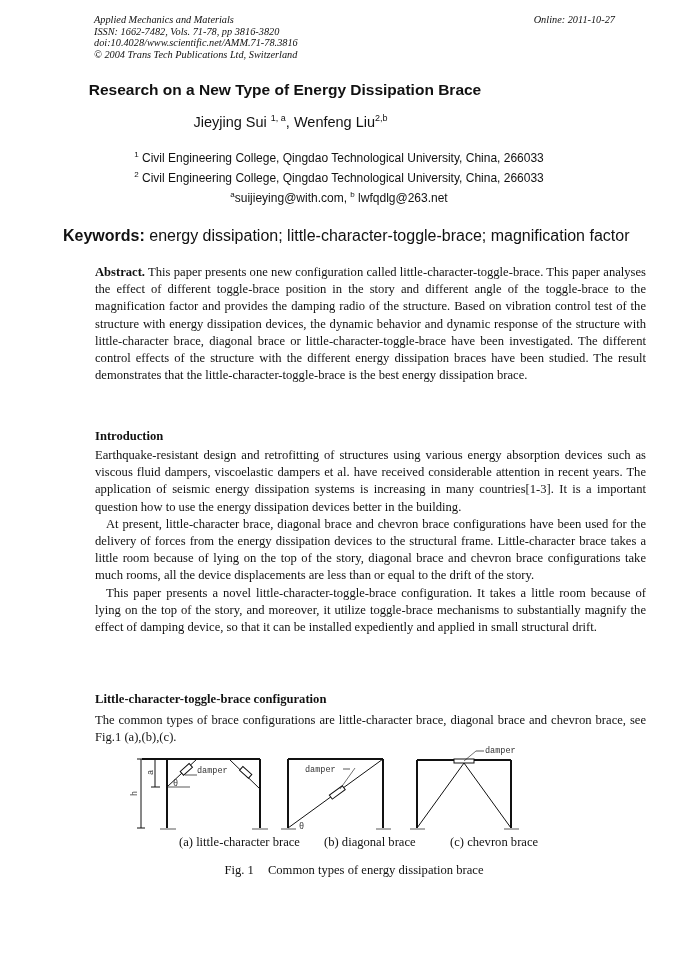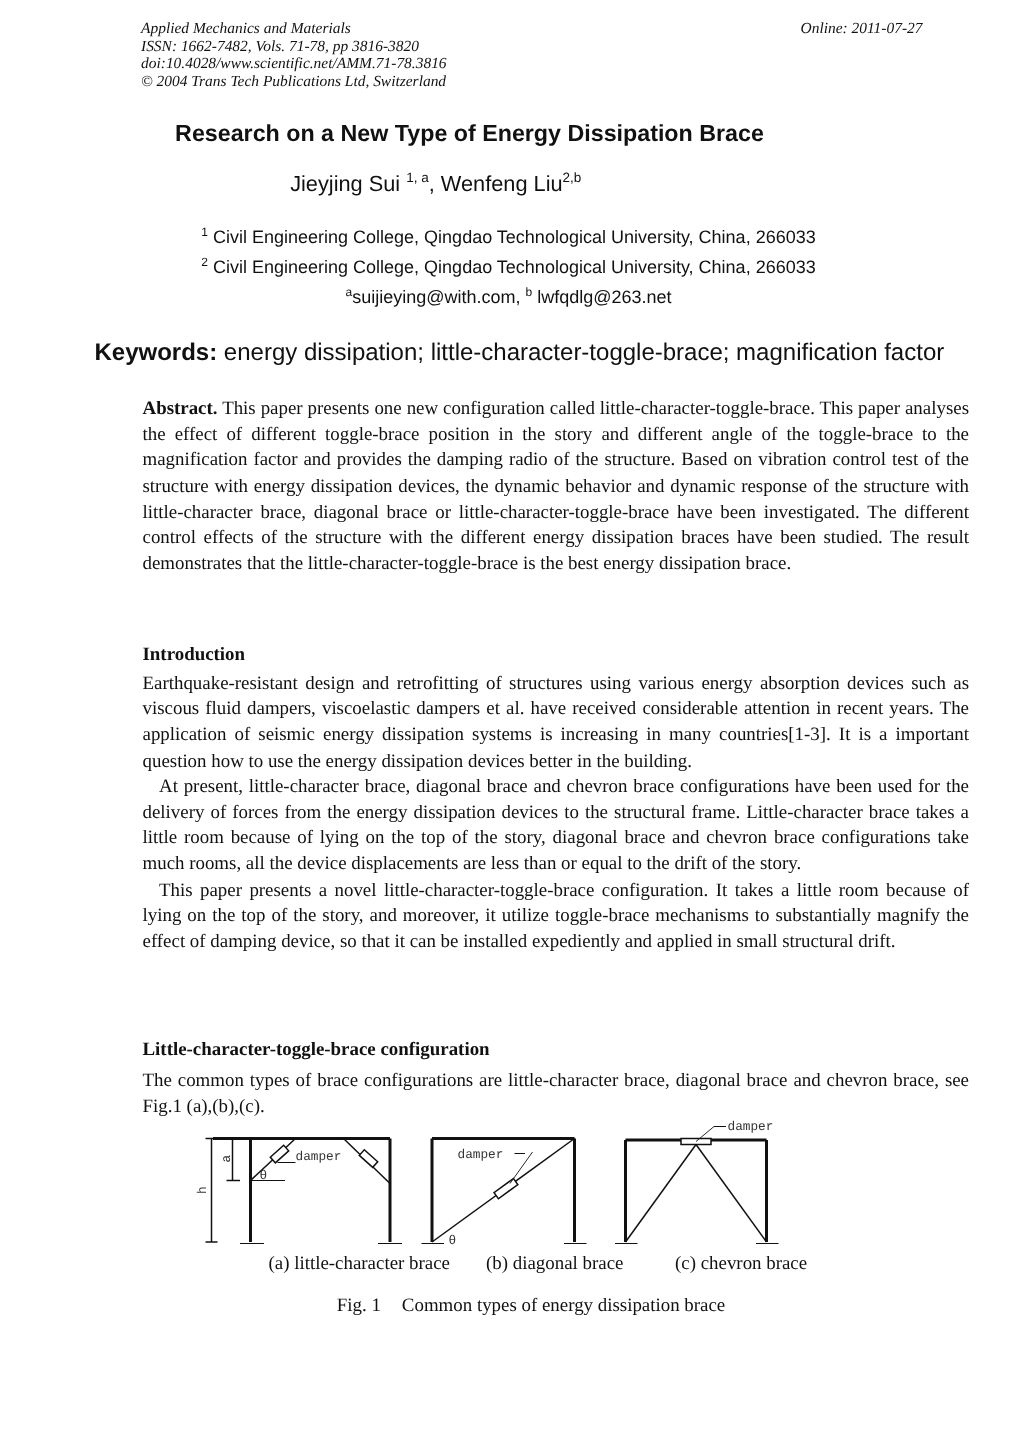--- a/index.html
+++ b/index.html
@@ -4,21 +4,21 @@
 <style>
   html, body { margin: 0; padding: 0; background: #ffffff; }
   body { width: 678px; height: 959px; position: relative; overflow: hidden; color: #111; }
   .serif { font-family: "Liberation Serif", "DejaVu Serif", serif; margin-left: 32px; }
   .sans { font-family: "Liberation Sans", "DejaVu Sans", sans-serif; }
   .mono { font-family: "Liberation Mono", "DejaVu Sans Mono", monospace; }
 
   .header-left { position: absolute; left: 62px; top: 14px; font-size: 10.3px; line-height: 11.6px; font-style: italic; }
   .header-right { position: absolute; right: 63px; top: 14px; font-size: 10.3px; font-style: italic; }
 
-  .title { position: absolute; left: 0; width: 570px; top: 81px; text-align: center; font-size: 15.5px; font-weight: bold; margin-left: 28px; }
+  .title { position: absolute; left: 0; width: 570px; top: 81px; text-align: center; font-size: 15.5px; font-weight: bold; }
   .authors { position: absolute; left: 0; width: 581px; top: 113px; text-align: center; font-size: 14.5px; }
   .authors sup { font-size: 9px; vertical-align: 6px; }
   .affil { position: absolute; left: 0; width: 678px; text-align: center; font-size: 12px; }
   .affil sup { font-size: 8px; vertical-align: 5px; }
 
   .kw { position: absolute; left: 63px; top: 227px; font-size: 16px; }
   .kw b { font-weight: bold; }
 
   .block { position: absolute; left: 63px; width: 551px; font-size: 12.6px; line-height: 17.2px; text-align: justify; font-family: Liberation Serif, serif; }
   .block p { margin: 0; }
@@ -32,21 +32,21 @@
 </style>
 </head>
 <body>
 
 <div class="header-left serif">
   <div>Applied Mechanics and Materials</div>
   <div>ISSN: 1662-7482, Vols. 71-78, pp 3816-3820</div>
   <div>doi:10.4028/www.scientific.net/AMM.71-78.3816</div>
   <div>© 2004 Trans Tech Publications Ltd, Switzerland</div>
 </div>
-<div class="header-right serif">Online: 2011-07-27</div>
+<div class="header-right serif">Online: 2011-10-27</div>
 
 <div class="title sans">Research on a New Type of Energy Dissipation Brace</div>
 
 <div class="authors sans">
   <span>Jieyjing Sui</span>
   <sup>1, a</sup><span>, </span><span>Wenfeng Liu</span><sup>2,b</sup>
 </div>
 
 <div class="affil sans" style="top:150px">
   <sup>1</sup>

